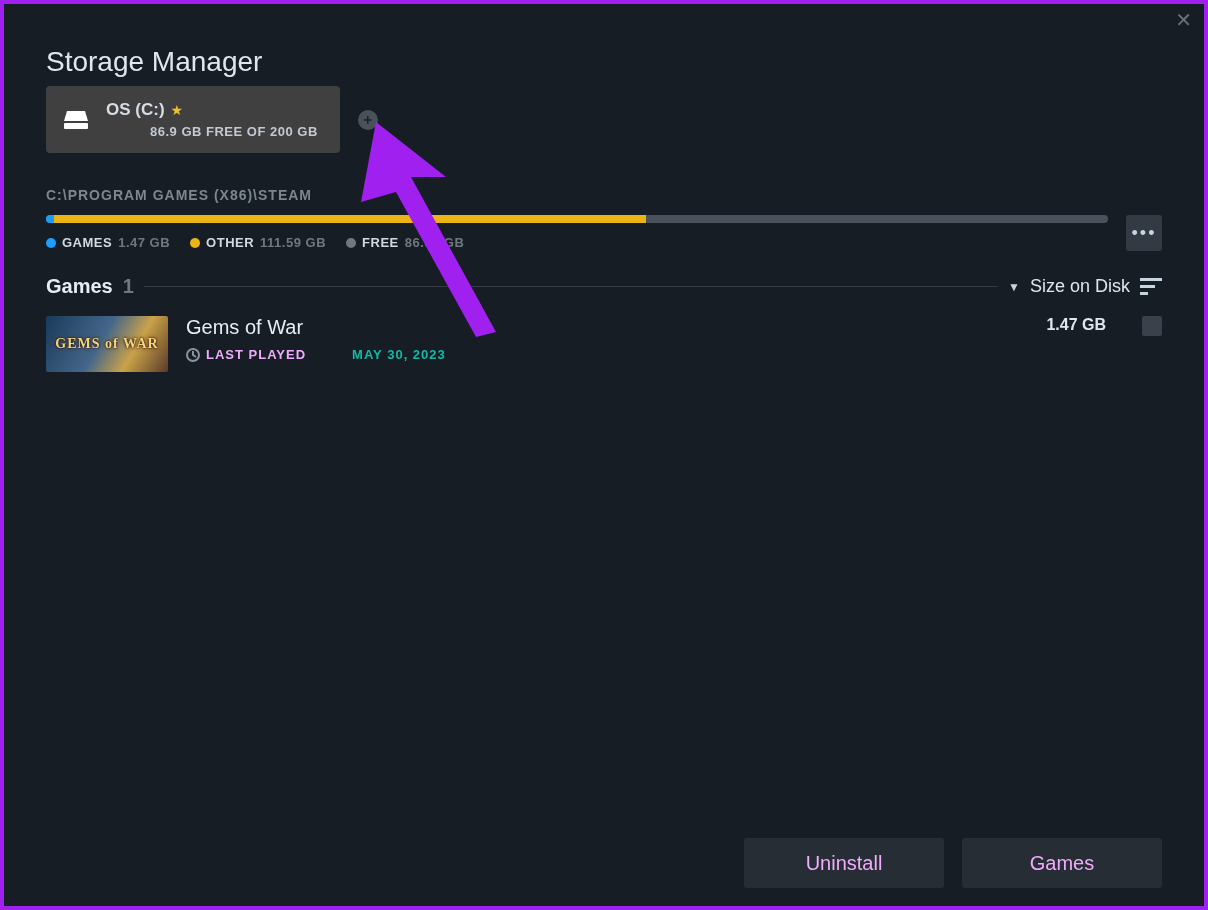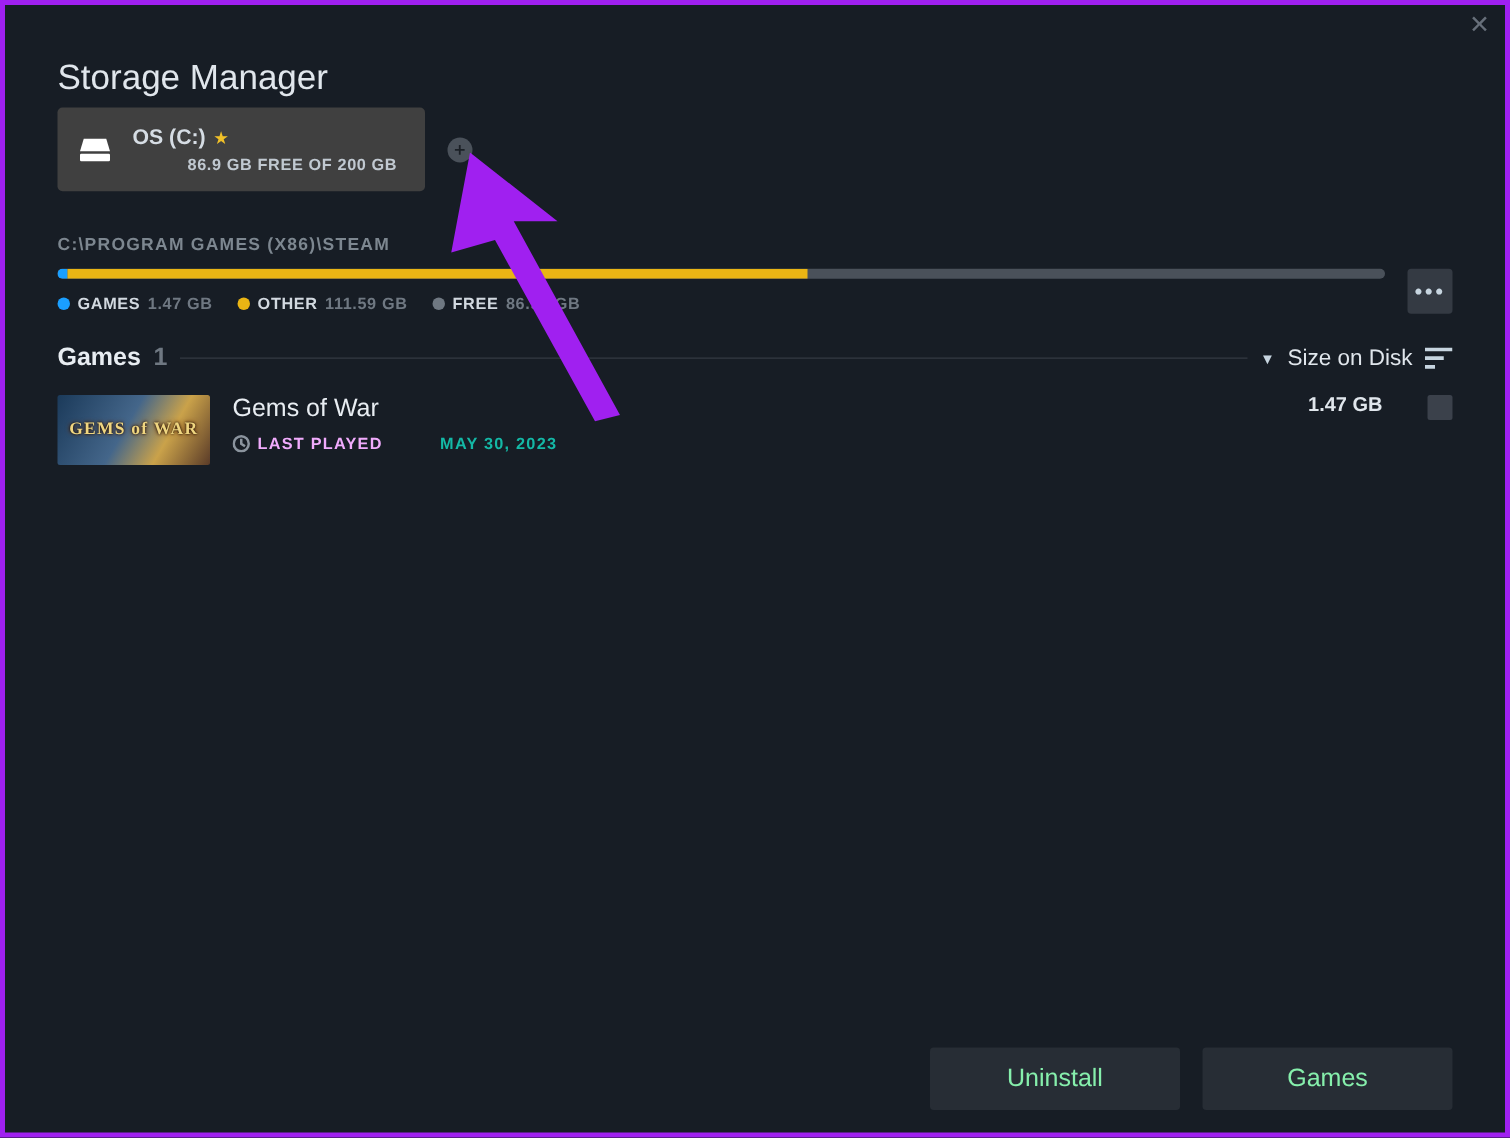--- a/index.html
+++ b/index.html
@@ -154,21 +154,21 @@
 
   
   .footer {
     position: absolute;
     bottom: 18px; right: 42px;
     display: flex; gap: 18px;
   }
   .footer-btn {
     width: 200px; height: 50px;
     background: #272d35;
-    color: #86efac;
+    color: #f0abfc;
     font-size: 20px;
     display: flex; align-items: center; justify-content: center;
     border-radius: 3px;
     cursor: pointer;
   }
 
   
   .arrow-overlay {
     position: absolute;
     pointer-events: none;

